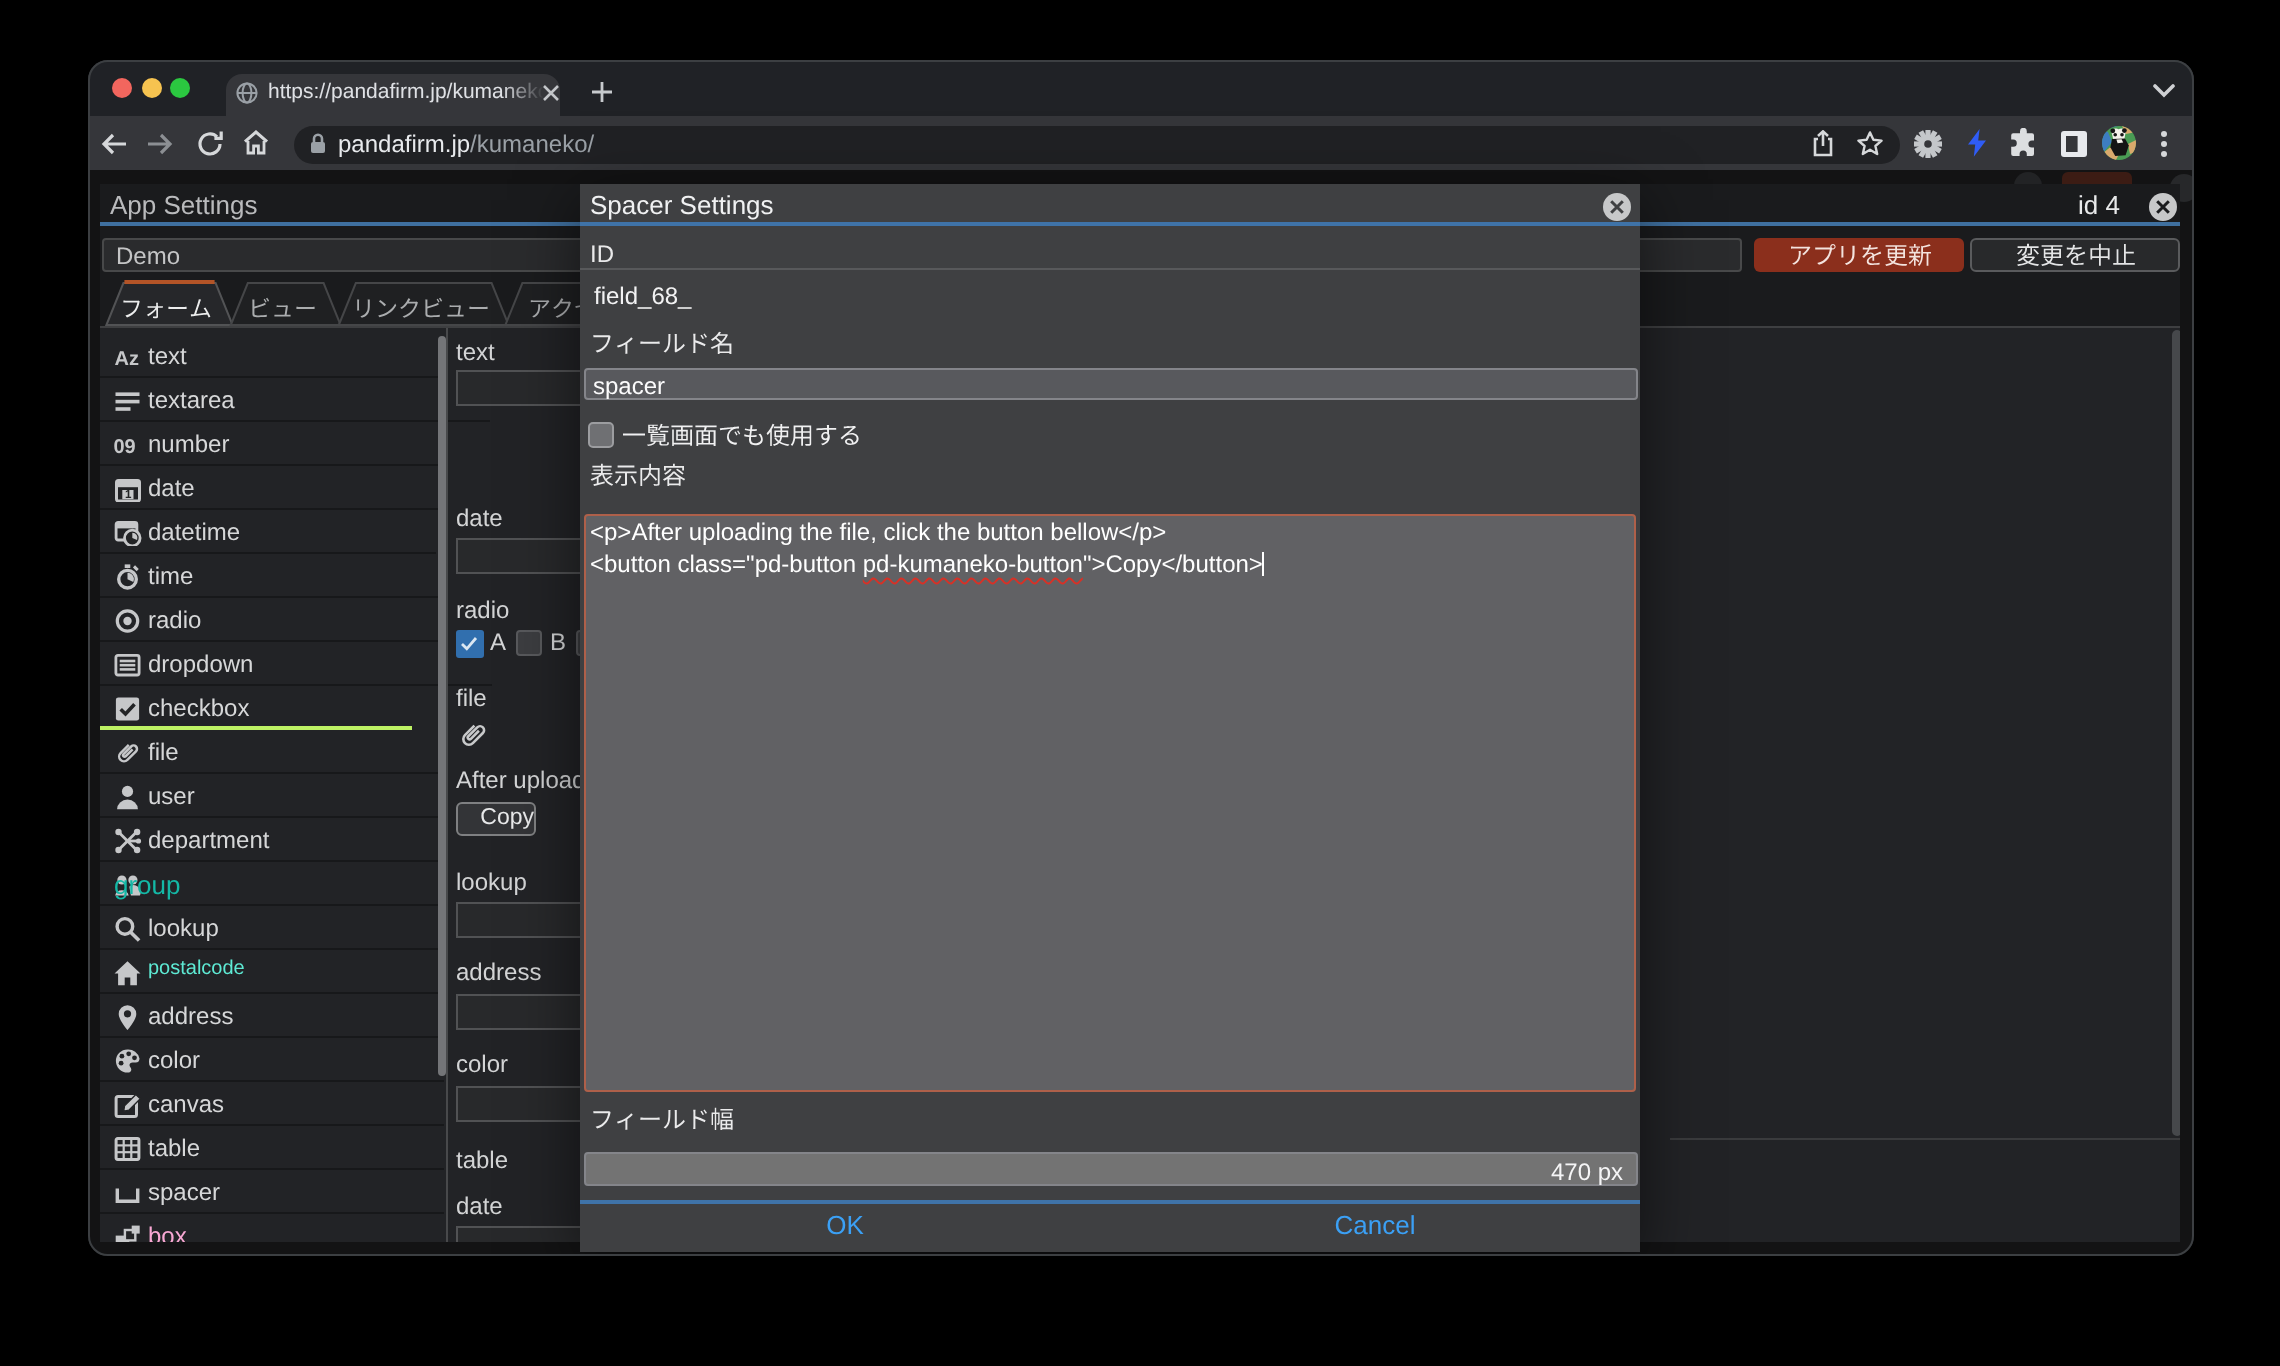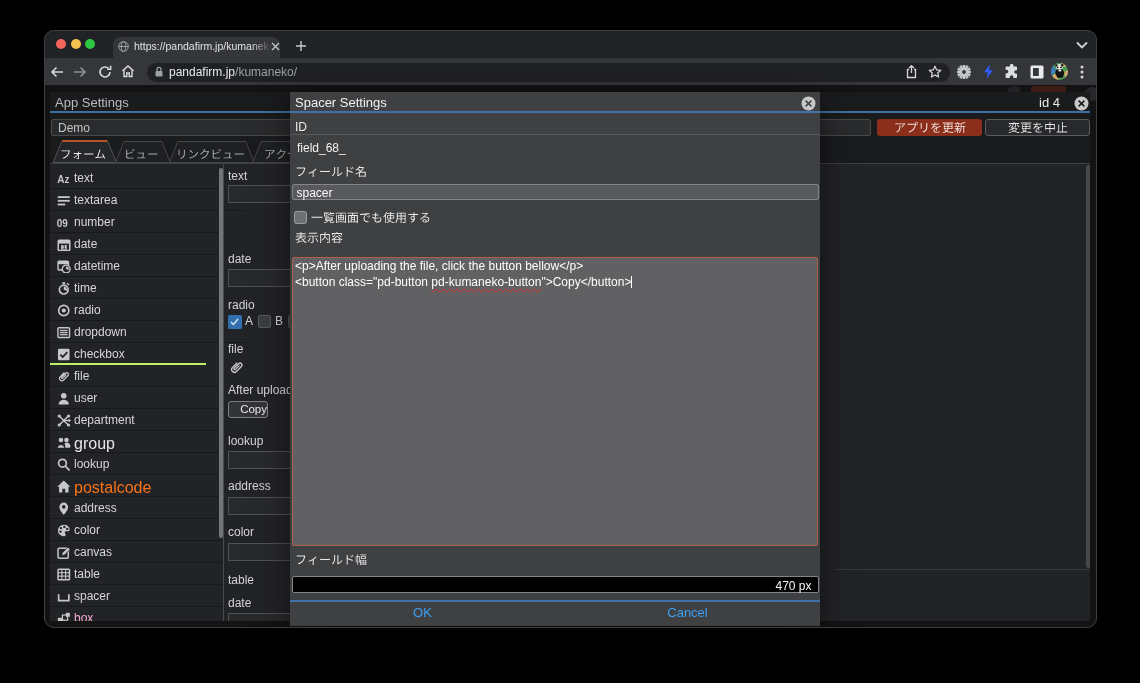--- a/index.html
+++ b/index.html
@@ -273,34 +273,34 @@
           </svg>
 <div style="position:absolute;left:24px;top:3.5px;font-size:12px;color:#d6d7d8">department</div>
         </div>
 <div class="abs" style="left:0;top:267px;width:172px;height:22px;border-bottom:1px solid #17181a">
 <svg class="abs" style="left:7px;top:4.5px" width="14" height="13" viewBox="0 0 13.5 13">
             <circle cx="3.7" cy="4" r="2.3" fill="#c6c7c9"></circle>
             <path d="M0.3 11.7 a3.5 3.4 0 0 1 6.8 0 Z" fill="#c6c7c9"></path>
             <circle cx="9.2" cy="4" r="2.3" fill="#c6c7c9"></circle>
             <path d="M7.4 7.3 a3.5 3.6 0 0 1 5.3 4.4 H8.2" fill="#c6c7c9"></path>
           </svg>
-<div style="position:absolute;left:24px;top:3.5px;font-size:16px;color:#e5e5e5">group</div>
+<div style="position:absolute;left:7px;top:3.5px;font-size:13px;color:#14b8a6">group</div>
         </div>
 <div class="abs" style="left:0;top:289px;width:172px;height:22px;border-bottom:1px solid #17181a">
 <svg class="abs" style="left:7px;top:4.5px" width="14" height="13" viewBox="0 0 13.5 13">
             <circle cx="5.2" cy="5.2" r="3.9" fill="none" stroke="#c6c7c9" stroke-width="1.7"></circle>
             <line x1="8.1" y1="8.1" x2="12.3" y2="12.3" stroke="#c6c7c9" stroke-width="1.8"></line>
           </svg>
 <div style="position:absolute;left:24px;top:3.5px;font-size:12px;color:#d6d7d8">lookup</div>
         </div>
 <div class="abs" style="left:0;top:311px;width:172px;height:22px;border-bottom:1px solid #17181a">
 <svg class="abs" style="left:7px;top:4.5px" width="14" height="13" viewBox="0 0 13.5 13">
             <path d="M6.5 0.6 L13 6.8 H11.2 V12.6 H7.9 V8.7 H5.1 V12.6 H1.8 V6.8 H0 Z" fill="#c6c7c9"></path>
           </svg>
-<div style="position:absolute;left:24px;top:3.5px;font-size:16px;color:#f97316">postalcode</div>
+<div style="position:absolute;left:24px;top:3.5px;font-size:10px;color:#5eead4">postalcode</div>
         </div>
 <div class="abs" style="left:0;top:333px;width:172px;height:22px;border-bottom:1px solid #17181a">
 <svg class="abs" style="left:7px;top:4.5px" width="14" height="13" viewBox="0 0 13.5 13">
             <path d="M6.5 0.6 a4.4 4.4 0 0 1 4.4 4.4 C10.9 8.1 6.5 13 6.5 13 S2.1 8.1 2.1 5 A4.4 4.4 0 0 1 6.5 0.6 Z" fill="#c6c7c9"></path>
             <circle cx="6.5" cy="4.9" r="1.8" fill="#232426"></circle>
           </svg>
 <div style="position:absolute;left:24px;top:3.5px;font-size:12px;color:#d6d7d8">address</div>
         </div>
 <div class="abs" style="left:0;top:355px;width:172px;height:22px;border-bottom:1px solid #17181a">
 <svg class="abs" style="left:7px;top:4.5px" width="14" height="13" viewBox="0 0 13.5 13">
@@ -411,20 +411,20 @@
           <path fill="#eaeaeb" d="M1.7 0.1 2 1.0C3.4 0.6 5.5 0.1 7.4 -0.4L7.3 -1.2L4.3 -0.5V-3.2C4.9 -3.6 5.6 -4.1 6.1 -4.6C6.9 -1.9 8.5 0 11 0.9C11.1 0.7 11.4 0.3 11.6 0.1C10.3 -0.3 9.2 -1 8.4 -2.0C9.2 -2.5 10.2 -3.1 10.9 -3.7L10.2 -4.3C9.6 -3.7 8.7 -3.1 7.9 -2.6C7.5 -3.2 7.2 -3.9 6.9 -4.7H11.2V-5.5H6.4V-6.6H10.4V-7.3H6.4V-8.3H10.8V-9.1H6.4V-10.1H5.5V-9.1H1.2V-8.3H5.5V-7.3H1.7V-6.6H5.5V-5.5H0.8V-4.7H4.9C3.7 -3.7 1.9 -2.8 0.3 -2.4C0.5 -2.2 0.8 -1.8 0.9 -1.6C1.7 -1.9 2.6 -2.2 3.4 -2.7V-0.3Z M14.8 -4.2C14.3 -2.9 13.4 -1.5 12.4 -0.7C12.6 -0.6 13.1 -0.3 13.2 -0.1C14.2 -1.1 15.1 -2.5 15.7 -4.0ZM20.2 -3.8C21.1 -2.7 22 -1.1 22.3 -0.1L23.2 -0.5C22.8 -1.5 21.9 -3.1 21 -4.2ZM13.8 -9.2V-8.3H22.2V-9.2ZM12.7 -6.3V-5.4H17.5V-0.2C17.5 -0 17.5 0 17.2 0.0C17 0 16.2 0 15.4 0.0C15.6 0.3 15.7 0.7 15.7 0.9C16.8 0.9 17.5 0.9 17.9 0.8C18.4 0.6 18.5 0.4 18.5 -0.2V-5.4H23.3V-6.3Z M25.2 -8.0V1.0H26.1V-7.1H29.5C29.5 -5.6 29 -3.6 26.4 -2.1C26.6 -2 26.9 -1.7 27 -1.5C28.7 -2.4 29.5 -3.6 30 -4.7C31.1 -3.7 32.3 -2.4 32.9 -1.6L33.6 -2.2C32.9 -3.1 31.4 -4.5 30.3 -5.6C30.4 -6.1 30.4 -6.6 30.5 -7.1H33.9V-0.2C33.9 -0 33.9 0 33.6 0.1C33.4 0.1 32.6 0.1 31.7 0.0C31.9 0.3 32 0.7 32.1 0.9C33.1 0.9 33.9 0.9 34.3 0.8C34.7 0.6 34.8 0.4 34.8 -0.2V-8.0H30.5V-10.1H29.6V-8.0Z M40 -7.6C39.3 -6.7 38.2 -5.9 37.1 -5.3C37.3 -5.1 37.6 -4.8 37.7 -4.6C38.8 -5.2 40.1 -6.3 40.8 -7.3ZM43 -7.1C44.1 -6.4 45.5 -5.4 46.2 -4.7L46.8 -5.3C46.1 -6 44.7 -6.9 43.7 -7.6ZM45.3 -2.7C45.9 -2.3 46.5 -2 47 -1.7C47.2 -2 47.4 -2.3 47.6 -2.5C45.8 -3.3 43.7 -4.7 42.4 -6.2H41.5C40.6 -4.9 38.6 -3.3 36.5 -2.4C36.7 -2.2 36.9 -1.8 37.1 -1.6C37.6 -1.9 38.2 -2.2 38.7 -2.5V1.0H39.6V0.6H44.4V0.9H45.3ZM42 -5.4C42.7 -4.6 43.7 -3.8 44.7 -3.1H39.5C40.5 -3.8 41.4 -4.7 42 -5.4ZM39.6 -0.2V-2.3H44.4V-0.2ZM37 -9.0V-6.8H37.9V-8.1H46.1V-6.8H47.0V-9.0H42.4V-10.1H41.5V-9.0Z"></path>
         </svg>
       </div>
 <div class="abs" style="left:2px;top:164.5px;width:526px;height:289px;background:#616164;border:1px solid #ae604a;border-radius:2px;font-size:12px;line-height:16.5px;color:#fff;padding:0px 2px;white-space:pre">&lt;p&gt;After uploading the file, click the button bellow&lt;/p&gt;
 &lt;button class="pd-button <span style="text-decoration:underline;text-decoration-style:wavy;text-decoration-color:#d93025;text-decoration-thickness:1px;text-underline-offset:2px">pd-kumaneko-button</span>"&gt;Copy&lt;/button&gt;<span style="display:inline-block;width:1px;height:12px;background:#fff;vertical-align:-2px"></span></div>
 <div style="position:absolute;left:5px;top:459.1px;">
         <svg width="73" height="19" viewBox="0 -13.0 73 19" style="overflow:visible;display:block">
           <path fill="#eaeaeb" d="M10.3 -8 9.6 -8.4C9.4 -8.4 9.1 -8.4 9 -8.4C8.4 -8.4 3.6 -8.4 2.9 -8.4C2.5 -8.4 2.1 -8.4 1.7 -8.5V-7.4C2.1 -7.4 2.5 -7.4 2.9 -7.4C3.6 -7.4 8.4 -7.4 9.1 -7.4C8.9 -6.3 8.4 -4.6 7.5 -3.5C6.5 -2.2 5.1 -1.2 2.8 -0.6L3.6 0.3C5.8 -0.4 7.3 -1.5 8.4 -3.0C9.3 -4.2 9.9 -6.1 10.2 -7.4C10.2 -7.6 10.2 -7.8 10.3 -8.0Z M13.5 -3.1 13.9 -2.2C15.3 -2.6 16.7 -3.3 17.7 -3.8V-0.1C17.7 0.3 17.7 0.7 17.6 0.9H18.7C18.7 0.7 18.7 0.3 18.7 -0.1V-4.4C19.8 -5.1 20.8 -6 21.4 -6.6L20.6 -7.4C20 -6.6 18.9 -5.6 17.8 -4.9C16.8 -4.3 15 -3.5 13.5 -3.1Z M25.2 -5.2V-4.0C25.6 -4.1 26.2 -4.1 26.9 -4.1C27.8 -4.1 32.6 -4.1 33.5 -4.1C34 -4.1 34.5 -4 34.8 -4.0V-5.2C34.5 -5.2 34.1 -5.1 33.5 -5.1C32.6 -5.1 27.8 -5.1 26.9 -5.1C26.2 -5.1 25.6 -5.2 25.2 -5.2Z M42.3 -0.3 42.9 0.3C43 0.2 43.1 0.1 43.3 0.0C44.7 -0.7 46.4 -1.9 47.4 -3.3L46.9 -4.1C45.9 -2.8 44.5 -1.7 43.4 -1.2C43.4 -1.6 43.4 -7.4 43.4 -8.1C43.4 -8.6 43.4 -8.9 43.4 -9.0H42.3C42.3 -8.9 42.4 -8.6 42.4 -8.1C42.4 -7.4 42.4 -1.5 42.4 -0.9C42.4 -0.7 42.3 -0.4 42.3 -0.3ZM36.8 -0.3 37.7 0.3C38.7 -0.5 39.5 -1.7 39.8 -3.0C40.2 -4.2 40.2 -6.8 40.2 -8.1C40.2 -8.5 40.2 -8.8 40.3 -9.0H39.2C39.2 -8.7 39.2 -8.4 39.2 -8.1C39.2 -6.8 39.2 -4.4 38.9 -3.3C38.5 -2.1 37.8 -1 36.8 -0.3Z M55.9 -8.6 55.2 -8.3C55.6 -7.8 56 -7.1 56.3 -6.5L57 -6.8C56.7 -7.4 56.2 -8.2 55.9 -8.6ZM57.3 -9.2 56.7 -8.9C57.1 -8.4 57.5 -7.8 57.8 -7.1L58.5 -7.5C58.2 -8 57.6 -8.8 57.3 -9.2ZM51.7 -0.9C51.7 -0.5 51.6 0.1 51.6 0.5H52.7C52.7 0.1 52.7 -0.5 52.7 -0.9V-4.8C54 -4.4 56.1 -3.6 57.4 -2.9L57.8 -3.9C56.5 -4.6 54.3 -5.4 52.7 -5.9V-7.9C52.7 -8.2 52.7 -8.8 52.8 -9.1H51.6C51.6 -8.8 51.7 -8.2 51.7 -7.9C51.7 -6.9 51.7 -1.6 51.7 -0.9Z M65.2 -9.5V-8.7H71.4V-9.5ZM66.6 -7.1H70.0V-5.7H66.6ZM65.8 -7.8V-5.0H70.8V-7.8ZM60.8 -7.8V-1.5H61.5V-7.0H62.4V1.0H63.1V-7.0H64.1V-2.5C64.1 -2.4 64.1 -2.4 64 -2.4C63.9 -2.4 63.7 -2.4 63.4 -2.4C63.5 -2.2 63.6 -1.8 63.6 -1.6C64 -1.6 64.3 -1.6 64.5 -1.8C64.7 -1.9 64.8 -2.2 64.8 -2.5V-7.8H63.1V-10.1H62.4V-7.8ZM66.1 -1.4H67.8V-0.2H66.1ZM70.4 -1.4V-0.2H68.6V-1.4ZM66.1 -2.1V-3.4H67.8V-2.1ZM70.4 -2.1H68.6V-3.4H70.4ZM65.2 -4.1V1.0H66.1V0.6H70.4V0.9H71.3V-4.1Z"></path>
         </svg>
       </div>
-<div class="abs" style="left:1.5px;top:484px;width:527px;height:17px;background:#000000;border:1px solid #84858a;border-radius:2px">
+<div class="abs" style="left:1.5px;top:484px;width:527px;height:17px;background:#737373;border:1px solid #84858a;border-radius:2px">
         <div style="font-size:12px;color:#f5f5f6;padding:1.5px 6px 0 0;text-align:right">470 px</div>
       </div>
 <div class="abs" style="left:0;top:507.5px;width:530px;height:26.5px;border-top:2px solid #3f73a8"></div>
 <div class="abs" style="left:0;top:509.5px;width:265px;height:24px;text-align:center;line-height:22px;font-size:13px;color:#3ba0f5">OK</div>
 <div class="abs" style="left:265px;top:509.5px;width:265px;height:24px;text-align:center;line-height:22px;font-size:13px;color:#3ba0f5">Cancel</div>
 </div>
 </div>
 <div class="winborder"></div>
 </body></html>

